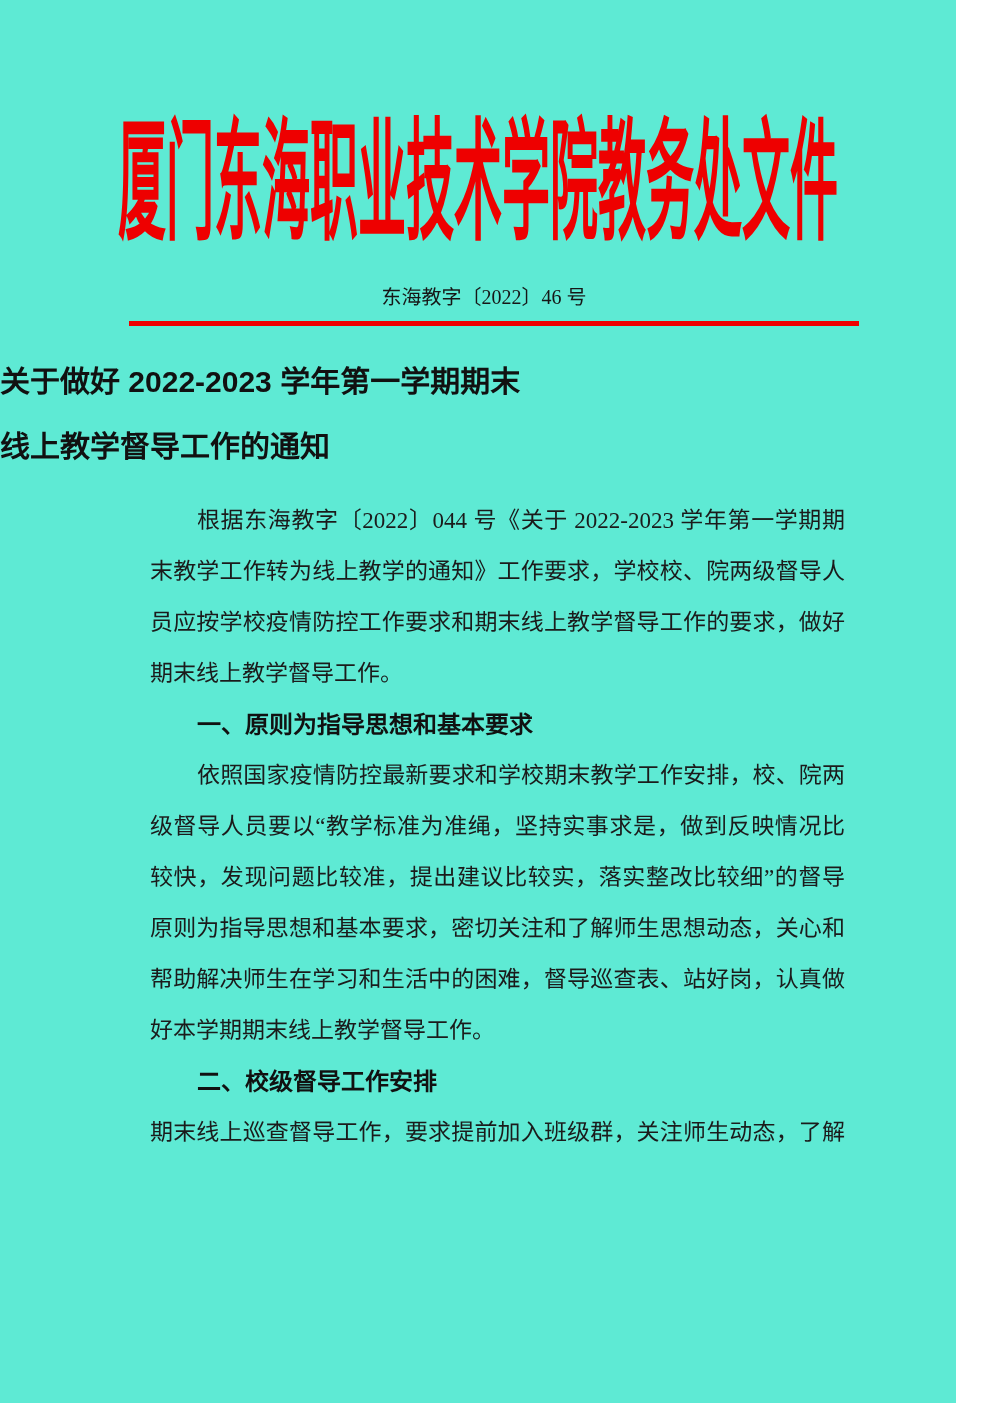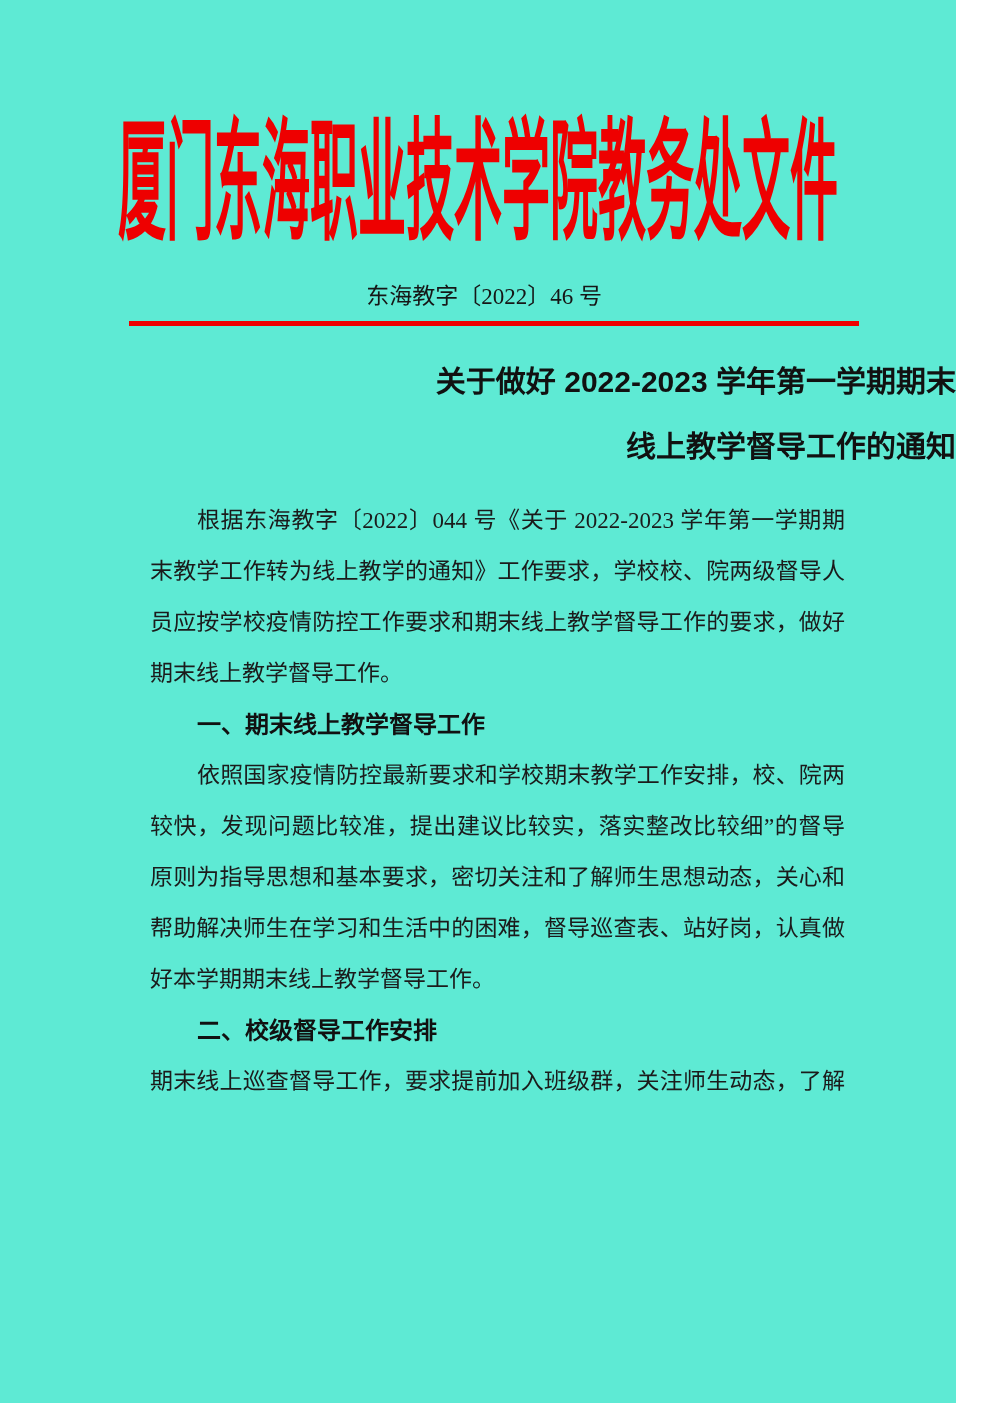--- a/index.html
+++ b/index.html
@@ -42,40 +42,40 @@
     transform: scaleY(2.75);
     transform-origin: center;
   }
 
   .doc-number {
     position: absolute;
     top: 281px;
     left: 0;
     width: 100%;
     text-align: center;
-    font-size: 23px;
+    font-size: 20px;
     line-height: 32px;
     color: #161616;
     padding-left: 12px;
   }
 
   .red-rule {
     position: absolute;
     top: 321px;
     left: 129px;
     width: 730px;
     height: 5px;
     background: var(--red);
   }
 
   .doc-title {
     position: absolute;
     left: 0;
     width: 100%;
-    text-align: right;
+    text-align: left;
     font-family: "Liberation Sans", sans-serif;
     font-weight: bold;
     font-size: 30px;
     line-height: 36px;
     color: #111111;
   }
   .doc-title.t1 { top: 364px; }
   .doc-title.t2 { top: 429px; }
 
   .body-text {
@@ -118,22 +118,23 @@
   <div class="red-rule"></div>
 
   <div class="doc-title t1">关于做好 2022-2023 学年第一学期期末</div>
   <div class="doc-title t2">线上教学督导工作的通知</div>
 
   <div class="body-text">
     <div class="line ind">根据东海教字〔2022〕044 号《关于 2022-2023 学年第一学期期</div>
     <div class="line">末教学工作转为线上教学的通知》工作要求，学校校、院两级督导人</div>
     <div class="line">员应按学校疫情防控工作要求和期末线上教学督导工作的要求，做好</div>
     <div class="line end">期末线上教学督导工作。</div>
-    <div class="line h">一、期末线上教学督导工作</div>
+    <div class="line h">一、原则为指导思想和基本要求</div>
     <div class="line ind">依照国家疫情防控最新要求和学校期末教学工作安排，校、院两</div>
+    <div class="line">级督导人员要以“教学标准为准绳，坚持实事求是，做到反映情况比</div>
     <div class="line">较快，发现问题比较准，提出建议比较实，落实整改比较细”的督导</div>
     <div class="line">原则为指导思想和基本要求，密切关注和了解师生思想动态，关心和</div>
     <div class="line">帮助解决师生在学习和生活中的困难，督导巡查表、站好岗，认真做</div>
     <div class="line end">好本学期期末线上教学督导工作。</div>
     <div class="line h">二、校级督导工作安排</div>
     <div class="line">期末线上巡查督导工作，要求提前加入班级群，关注师生动态，了解</div>
   </div>
 
 </div>
 

